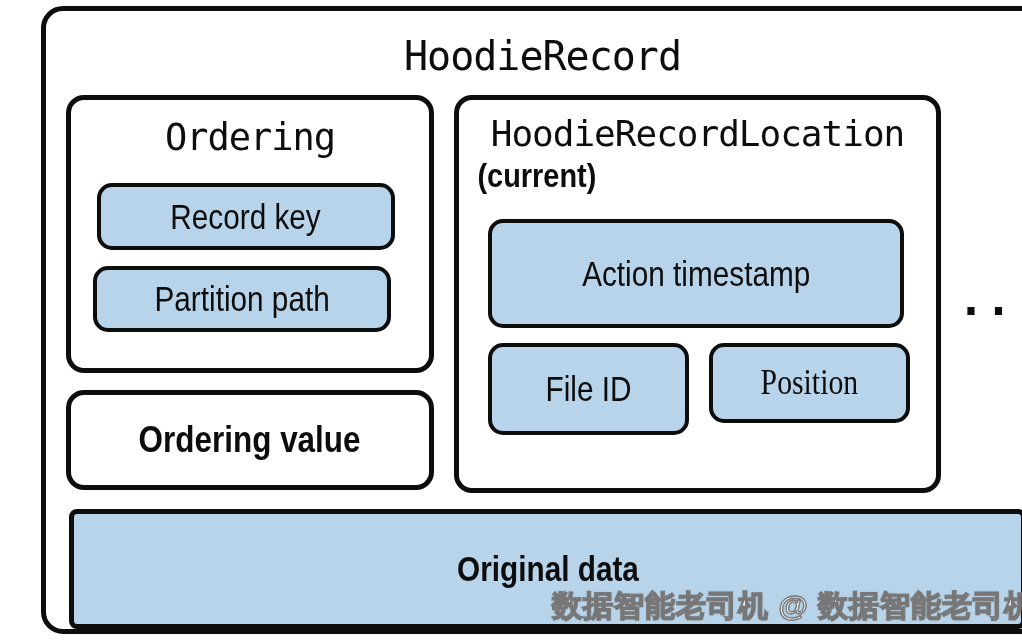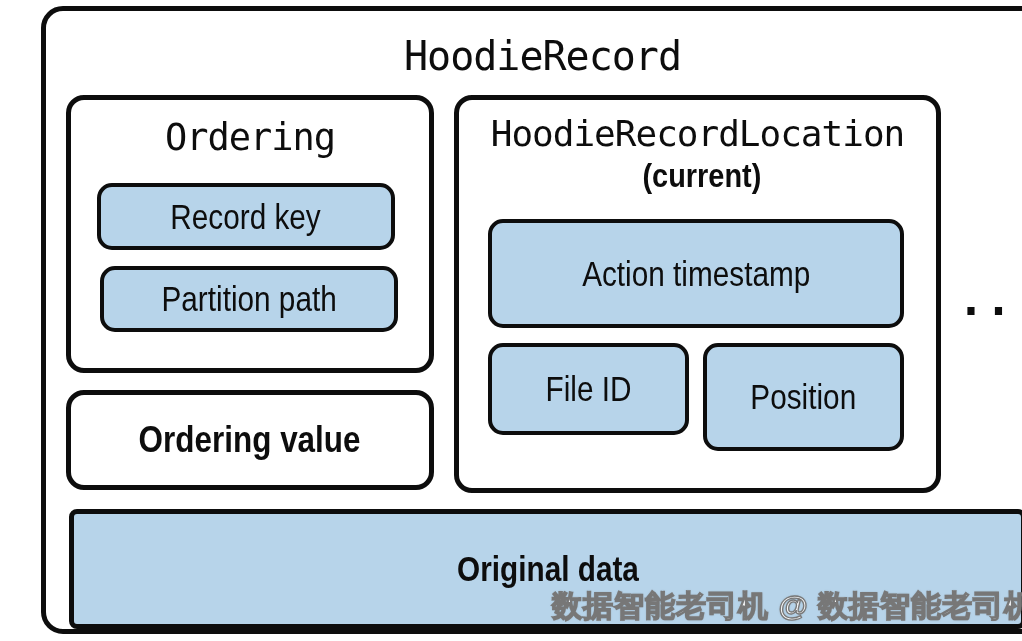--- a/index.html
+++ b/index.html
@@ -52,30 +52,30 @@
     position: absolute;
     left: 0; right: 0; top: 22px;
     text-align: center;
     font-size: 40px;
   }
 
   
   .hoodie-key-box { left: 30px; top: 90px; width: 368px; height: 278px; border-radius: 18px; }
   .hoodie-key-title { position: absolute; left: 0; right: 0; top: 16px; text-align: center; font-size: 37px; }
   .record-key-field { left: 26px; top: 83px; width: 298px; height: 67px; }
-  .partition-path-field { left: 29px; top: 166px; width: 298px; height: 66px; }
+  .partition-path-field { left: 22px; top: 166px; width: 298px; height: 66px; }
 
   
   .location-box { left: 418px; top: 90px; width: 487px; height: 398px; border-radius: 18px; }
   .location-title { position: absolute; left: 0; right: 0; top: 14px; text-align: center; font-size: 36px; line-height: 40px; }
-  .location-subtitle { position: absolute; left: 8px; right: 0; top: 56px; text-align: center; font-size: 34px; }
+  .location-subtitle { position: absolute; left: 8px; right: 0; top: 56px; font-size: 34px; }
   .location-subtitle .cond { font-size: 34px; }
   .action-timestamp-field { left: 29px; top: 119px; width: 416px; height: 109px; }
   .file-id-field { left: 29px; top: 243px; width: 201px; height: 92px; }
-  .position-field { left: 244px; top: 243px; width: 201px; height: 108px; }
+  .position-field { left: 250px; top: 243px; width: 201px; height: 80px; font-family: Liberation Serif, serif; }
 
   
   .ordering-box {
     left: 30px; top: 385px; width: 368px; height: 100px; border-radius: 18px;
     display: flex; align-items: center; justify-content: center;
   }
   .ordering-box .cond { font-size: 37px; }
 
   
   .original-field {

